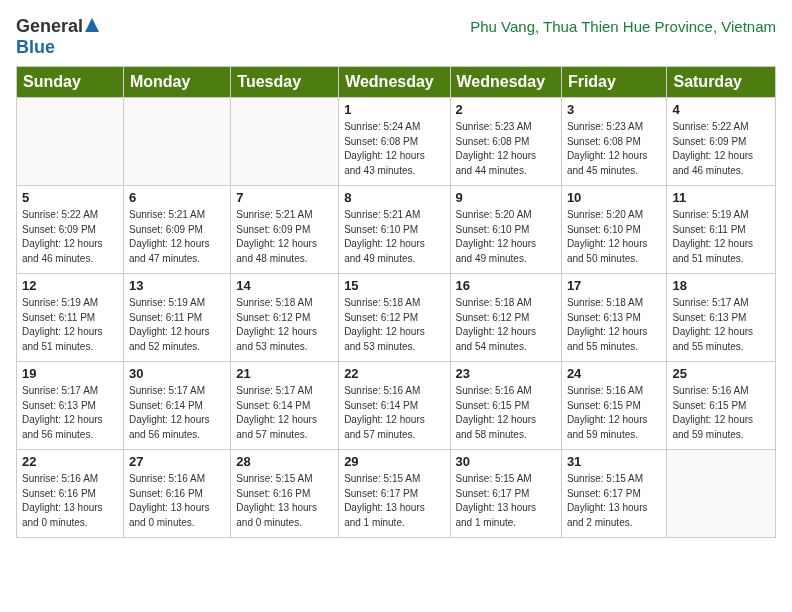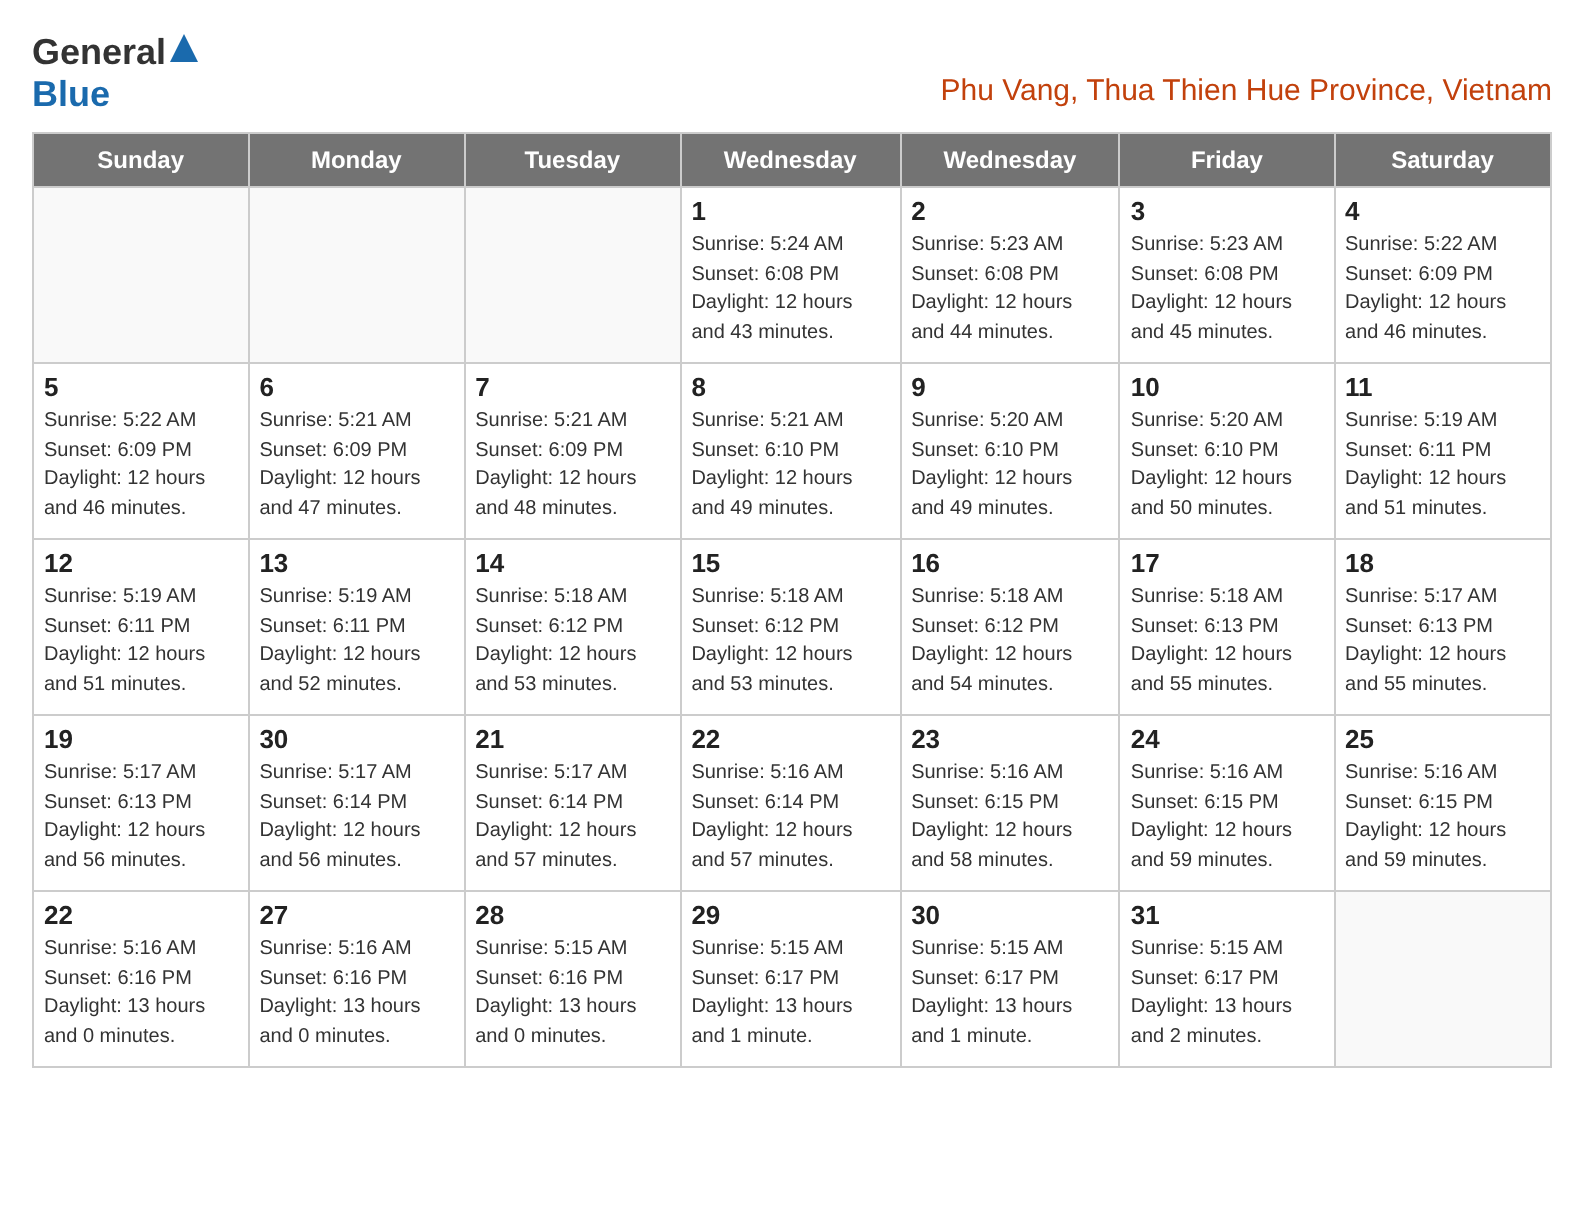--- a/index.html
+++ b/index.html
@@ -6,21 +6,21 @@
     body {
       font-family: Arial, sans-serif;
       background: #fff;
       width: 792px;
       min-height: 612px;
       padding: 16px;
     }
     .header {
       display: flex;
       justify-content: space-between;
-      align-items: center;
+      align-items: flex-start;
       margin-bottom: 4px;
     }
     .logo {
       display: flex;
       flex-direction: column;
       align-items: flex-start;
     }
     .logo-row {
       display: flex;
       align-items: center;
@@ -29,35 +29,35 @@
       text-align: right;
     }
     .month-title {
       font-size: 36px;
       font-weight: bold;
       color: #222;
       line-height: 1.1;
     }
     .location-title {
       font-size: 15px;
-      color: #c2410c;
-      margin-top: 17px;
+      color: #15803d;
+      margin-top: 2px;
     }
     .calendar {
       width: 100%;
       border-collapse: collapse;
       margin-top: 8px;
       font-size: 11px;
     }
     .calendar th {
-      background-color: #737373;
+      background-color: #4d7c0f;
       color: #fff;
-      text-align: center;
+      text-align: left;
       padding: 6px 6px;
-      font-size: 12px;
+      font-size: 16px;
       border: 1px solid #ccc;
     }
     .calendar td {
       border: 1px solid #ccc;
       vertical-align: top;
       padding: 4px 5px;
       width: 113px;
       min-height: 80px;
     }
     .day-num {

